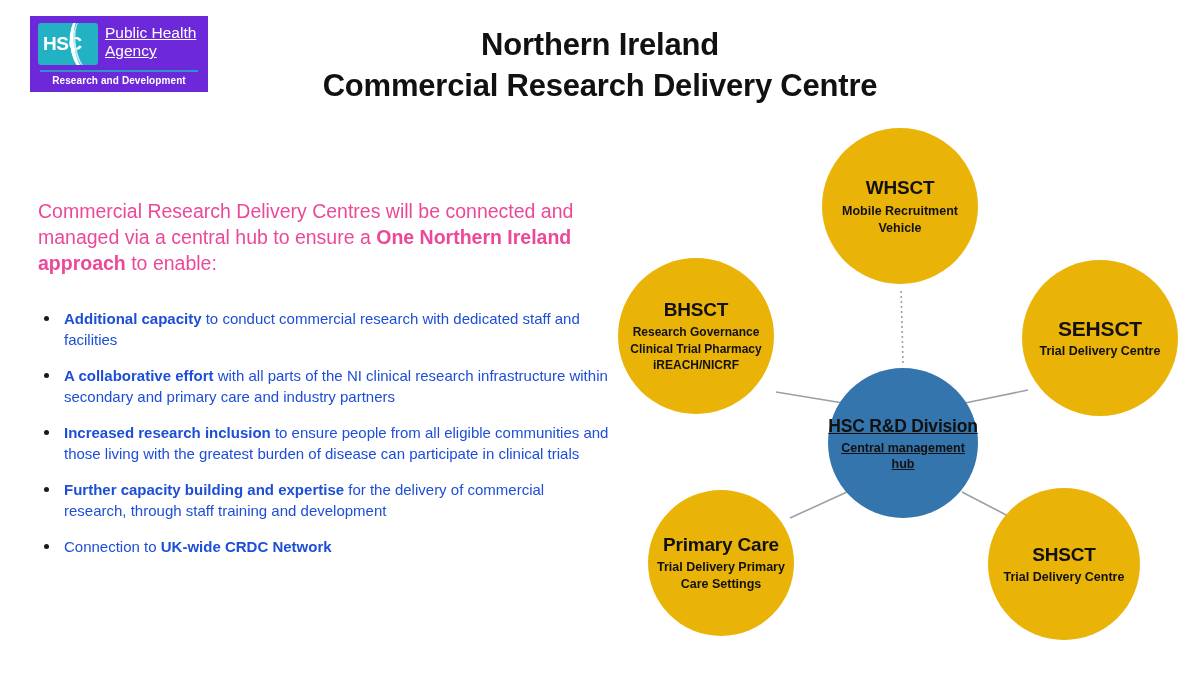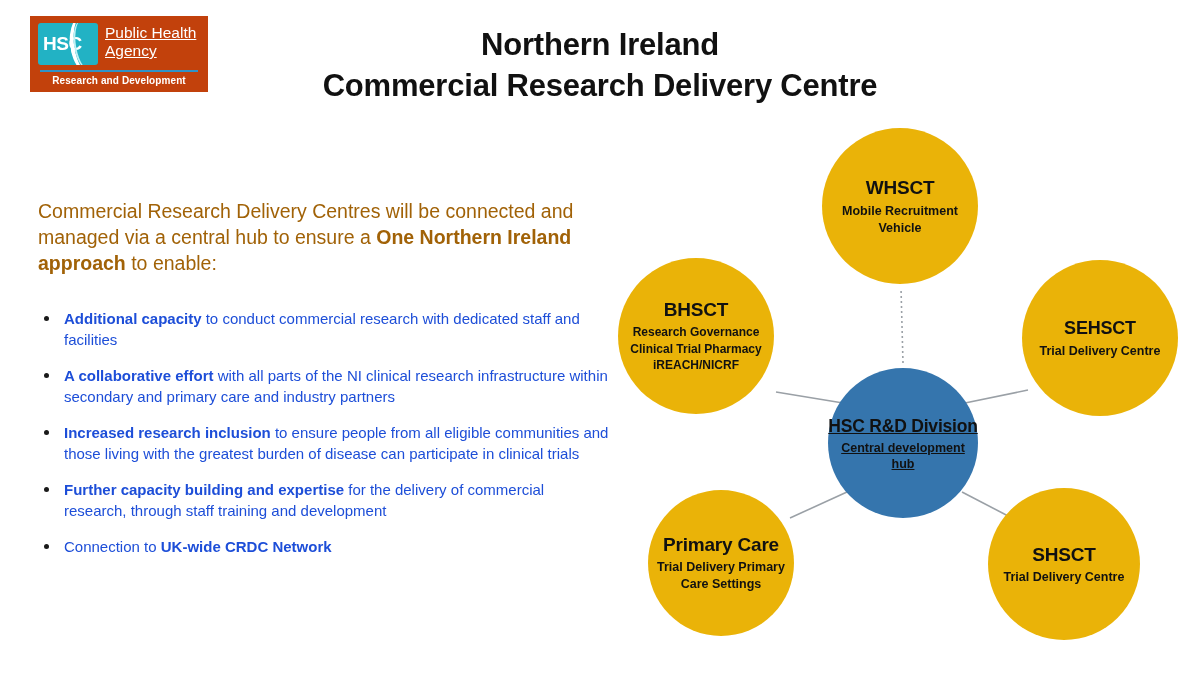--- a/index.html
+++ b/index.html
@@ -16,21 +16,21 @@
     color: #1a1a1a;
   }
 
   
   #logo {
     position: absolute;
     left: 30px;
     top: 16px;
     width: 178px;
     height: 76px;
-    background: #c2410c;
+    background: #6d28d9;
     box-sizing: border-box;
     padding: 7px 8px 6px 8px;
   }
   #logo-top {
     display: flex;
     align-items: flex-start;
     height: 45px;
   }
   #logo-badge {
     width: 60px;
@@ -109,21 +109,21 @@
   }
 
   
   #intro {
     position: absolute;
     left: 38px;
     top: 178px;
     width: 560px;
     font-size: 19.5px;
     line-height: 26px;
-    color: #a16207;
+    color: #ec4899;
   }
   #intro b { font-weight: bold; }
 
   #bullets {
     position: absolute;
     left: 38px;
     top: 308px;
     width: 572px;
     margin: 0;
     padding: 0;
@@ -203,21 +203,21 @@
 
   #node-bhsct {
     left: 18px; top: 138px; width: 156px; height: 156px;
   }
   #node-bhsct .node-title { font-size: 19px; line-height: 23px; }
   #node-bhsct .node-sub { font-size: 12px; line-height: 16.5px; margin-top: 3px; width: 152px; }
 
   #node-sehsct {
     left: 422px; top: 140px; width: 156px; height: 156px;
   }
-  #node-sehsct .node-title { font-size: 18px; line-height: 23px; text-align: center; }
+  #node-sehsct .node-title { font-size: 21px; line-height: 23px; text-align: center; }
   #node-sehsct .node-sub { font-size: 12.5px; line-height: 17px; margin-top: 3px; width: 146px; }
 
   #node-primary {
     left: 48px; top: 370px; width: 146px; height: 146px;
   }
   #node-primary .node-title { font-size: 19px; line-height: 23px; }
   #node-primary .node-sub { font-size: 12.5px; line-height: 17px; margin-top: 3px; width: 130px; }
 
   #node-shsct {
     left: 388px; top: 368px; width: 152px; height: 152px;
@@ -302,16 +302,16 @@
     <div class="node-sub">Trial Delivery Primary Care Settings</div>
   </div>
 
   <div class="node node-spoke" id="node-shsct">
     <div class="node-title">SHSCT</div>
     <div class="node-sub">Trial Delivery Centre</div>
   </div>
 
   <div class="node node-hub" id="node-hub">
     <div class="node-title">HSC R&amp;D Division</div>
-    <div class="node-sub">Central development hub</div>
+    <div class="node-sub">Central management hub</div>
   </div>
 
 </div>
 
 </body></html>

